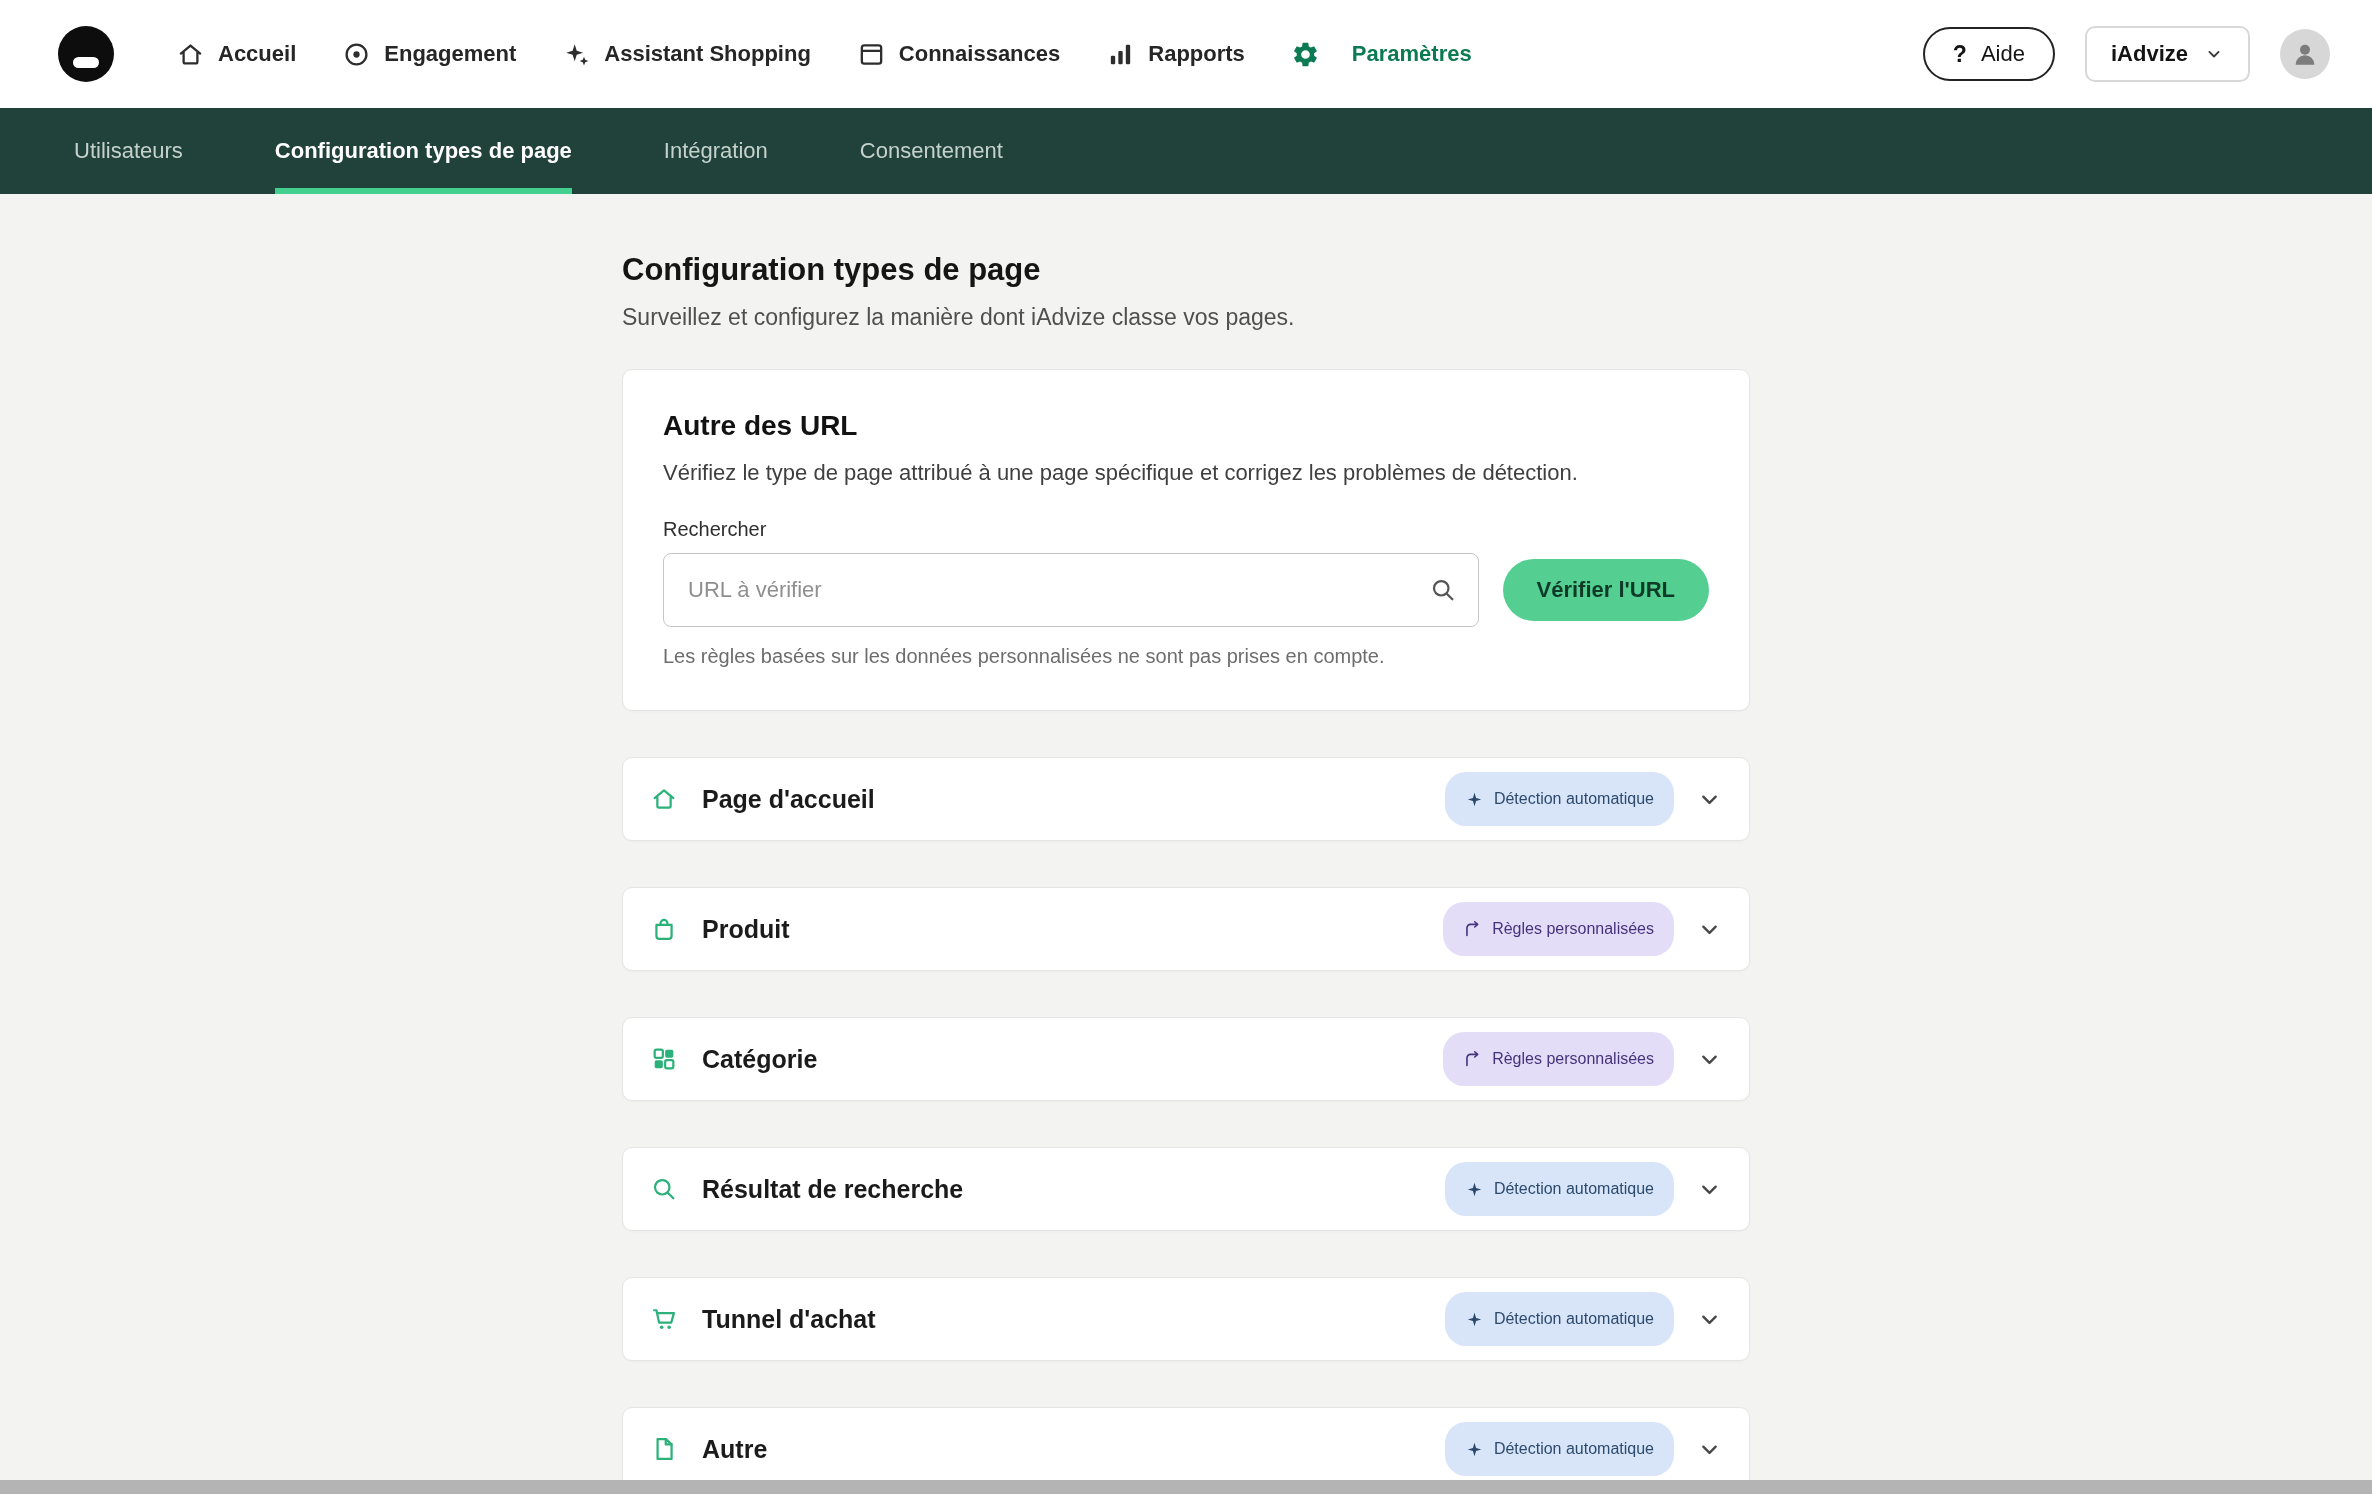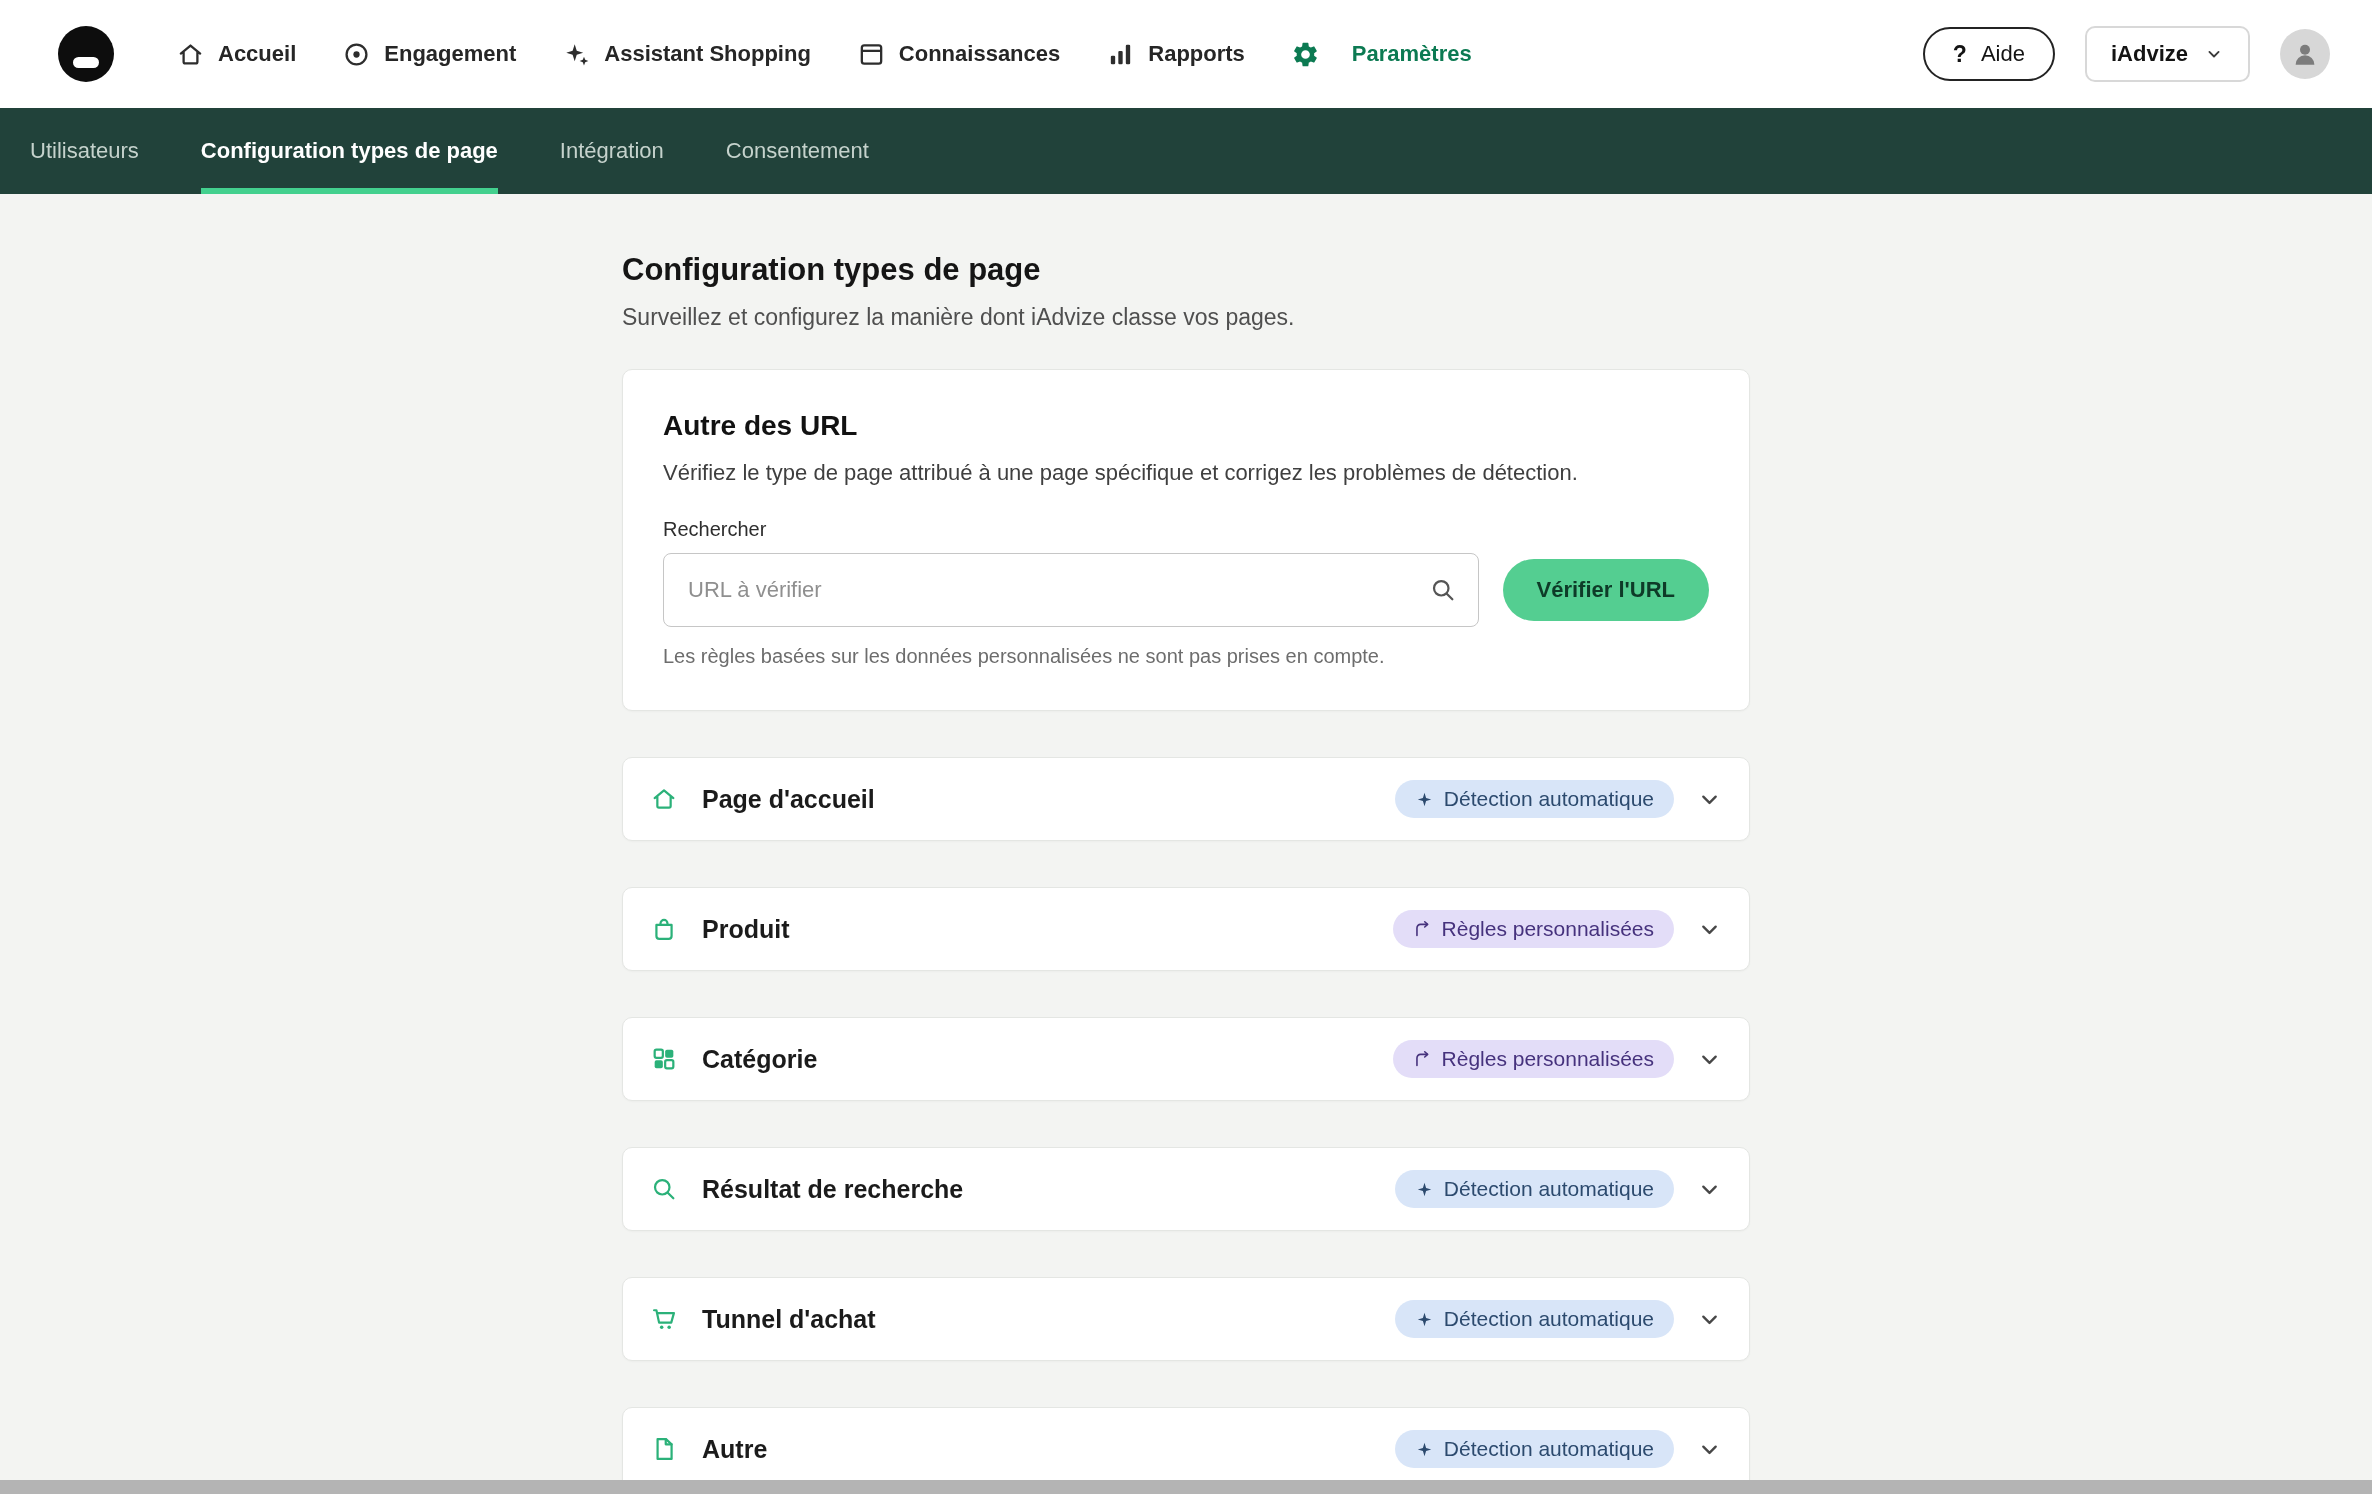--- a/index.html
+++ b/index.html
@@ -26,21 +26,21 @@
   .nav-item.active svg { color:var(--accent); }
   .topnav-right { margin-left:auto; display:flex; align-items:center; gap:30px; }
   .help-pill { display:flex; align-items:center; gap:14px; height:54px; padding:0 28px; border:2px solid #232323; border-radius:999px; font-size:22px; color:#141414; cursor:pointer; background:#fff; }
   .help-q { font-weight:600; font-size:23px; }
   .account-pill { display:flex; align-items:center; gap:16px; height:56px; padding:0 24px; border:2px solid #d8d8d8; border-radius:10px; font-size:22px; font-weight:700; color:#141414; cursor:pointer; background:#fff; }
   .account-pill svg { width:20px; height:20px; color:#3a3a3a; }
   .avatar { width:50px; height:50px; border-radius:50%; background:#d7d7d7; display:flex; align-items:center; justify-content:center; cursor:pointer; }
   .avatar svg { width:30px; height:30px; color:#7c7c7c; }
 
   
-  .subnav { height:86px; background:var(--subnav-bg); display:flex; align-items:stretch; padding-left:30px; gap:62px; }
+  .subnav { height:86px; background:var(--subnav-bg); display:flex; align-items:stretch; padding-left:74px; gap:92px; }
   .tab { display:flex; align-items:center; font-size:22px; color:#c5d2cc; border-bottom:6px solid transparent; padding-top:6px; cursor:pointer; white-space:nowrap; }
   .tab.active { color:#ffffff; font-weight:700; border-bottom-color:var(--tab-underline); }
 
   
   .content { height:1300px; overflow:hidden; }
   .column { width:1128px; margin:0 auto; padding-top:58px; }
   .page-title { font-size:31px; font-weight:700; color:#151515; }
   .page-subtitle { margin-top:16px; font-size:23px; color:#4f4f4f; }
 
   .card { background:#ffffff; border:1px solid #e4e6e3; border-radius:10px; box-shadow:0 1px 2px rgba(0,0,0,0.03); }
@@ -55,21 +55,21 @@
   .input-wrap input::placeholder { color:#8f8f8f; }
   .input-search-icon { position:absolute; right:22px; top:50%; transform:translateY(-50%); color:#555; width:28px; height:28px; }
   .verify-btn { height:62px; padding:0 34px; border:none; border-radius:31px; background:var(--button-green); color:var(--button-text); font-size:22px; font-weight:700; font-family:inherit; cursor:pointer; white-space:nowrap; }
   .url-helper { margin-top:18px; font-size:20px; color:#6d6d6d; }
 
   .rows { margin-top:46px; display:flex; flex-direction:column; gap:46px; }
   .type-row { height:84px; display:flex; align-items:center; padding:0 26px 0 27px; cursor:pointer; }
   .type-icon { color:var(--icon-green); width:28px; height:28px; flex:none; }
   .type-label { margin-left:24px; font-size:25px; font-weight:600; color:#1b1b1b; }
   .row-right { margin-left:auto; display:flex; align-items:center; gap:22px; }
-  .badge { display:flex; align-items:center; gap:10px; height:38px; padding:0 20px; border-radius:21px; font-size:21px; white-space:nowrap; }
+  .badge { display:flex; align-items:center; gap:10px; height:54px; padding:0 20px; border-radius:21px; font-size:16px; white-space:nowrap; }
   .badge svg { width:19px; height:19px; }
   .badge.auto { background:var(--badge-auto-bg); color:var(--badge-auto-text); }
   .badge.custom { background:var(--badge-custom-bg); color:var(--badge-custom-text); }
   .chev { color:#474747; width:27px; height:27px; }
 
   .bottom-strip { position:absolute; left:0; bottom:0; width:100%; height:14px; background:#b4b4b4; }
 
   svg { display:block; }
 </style>
 </head>

